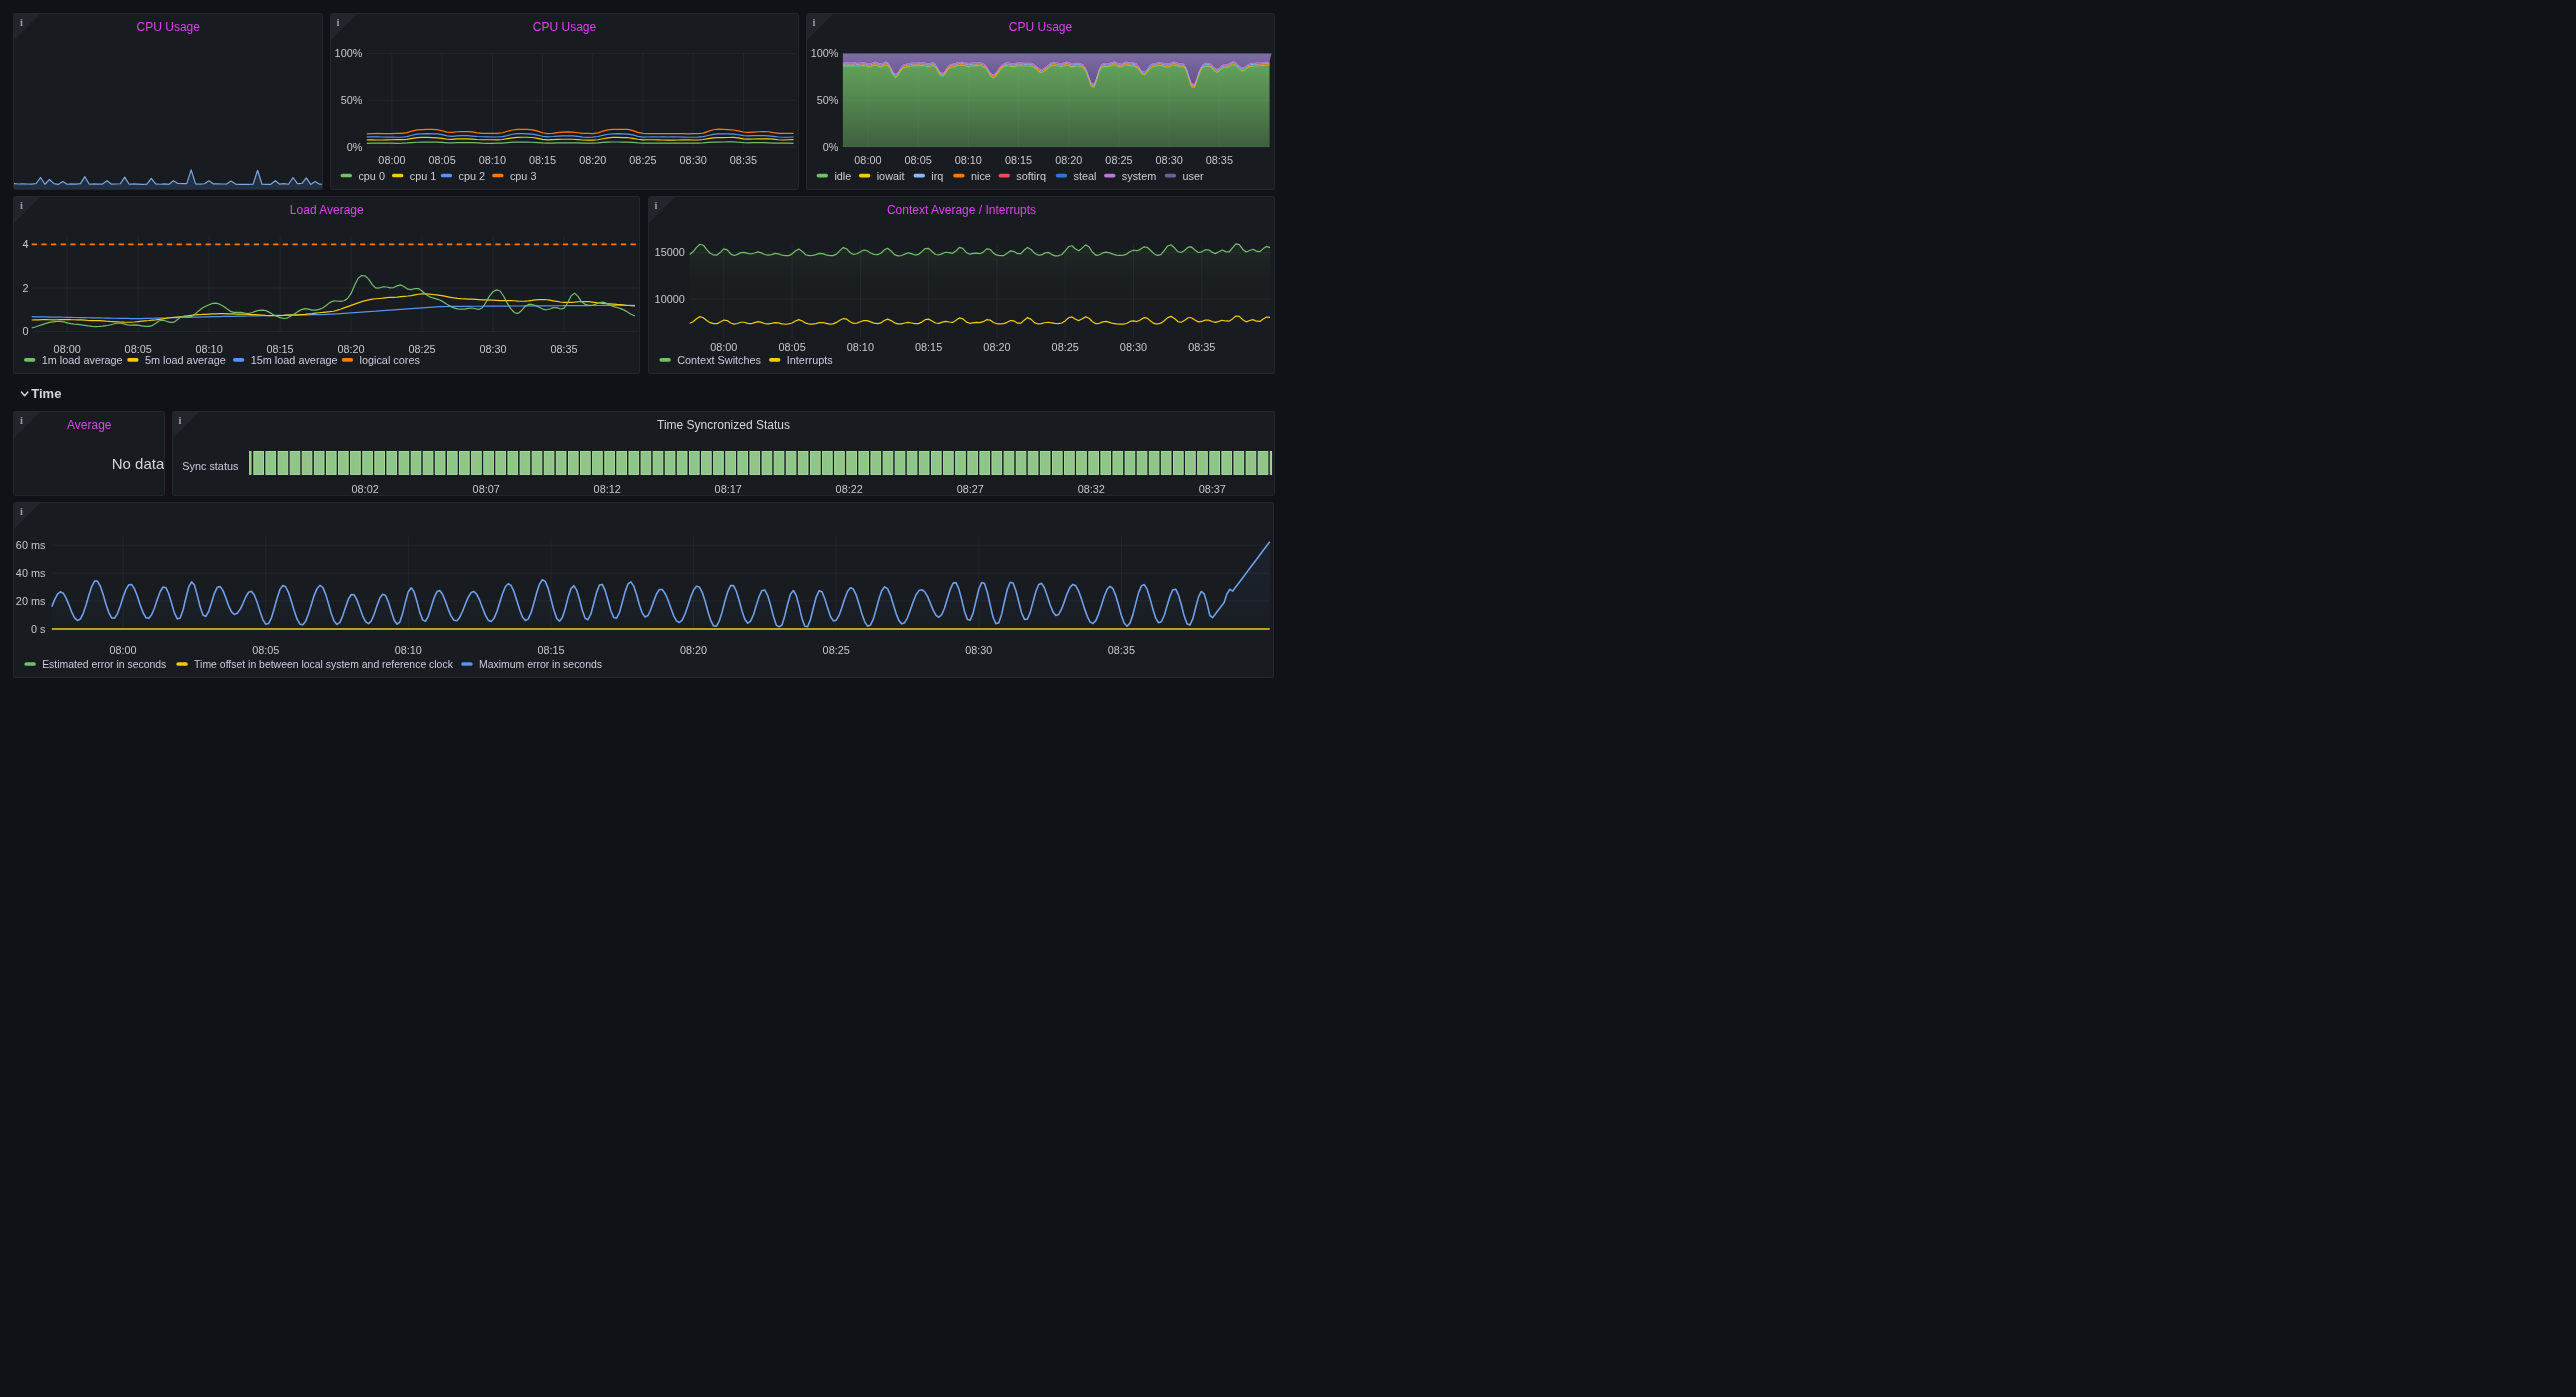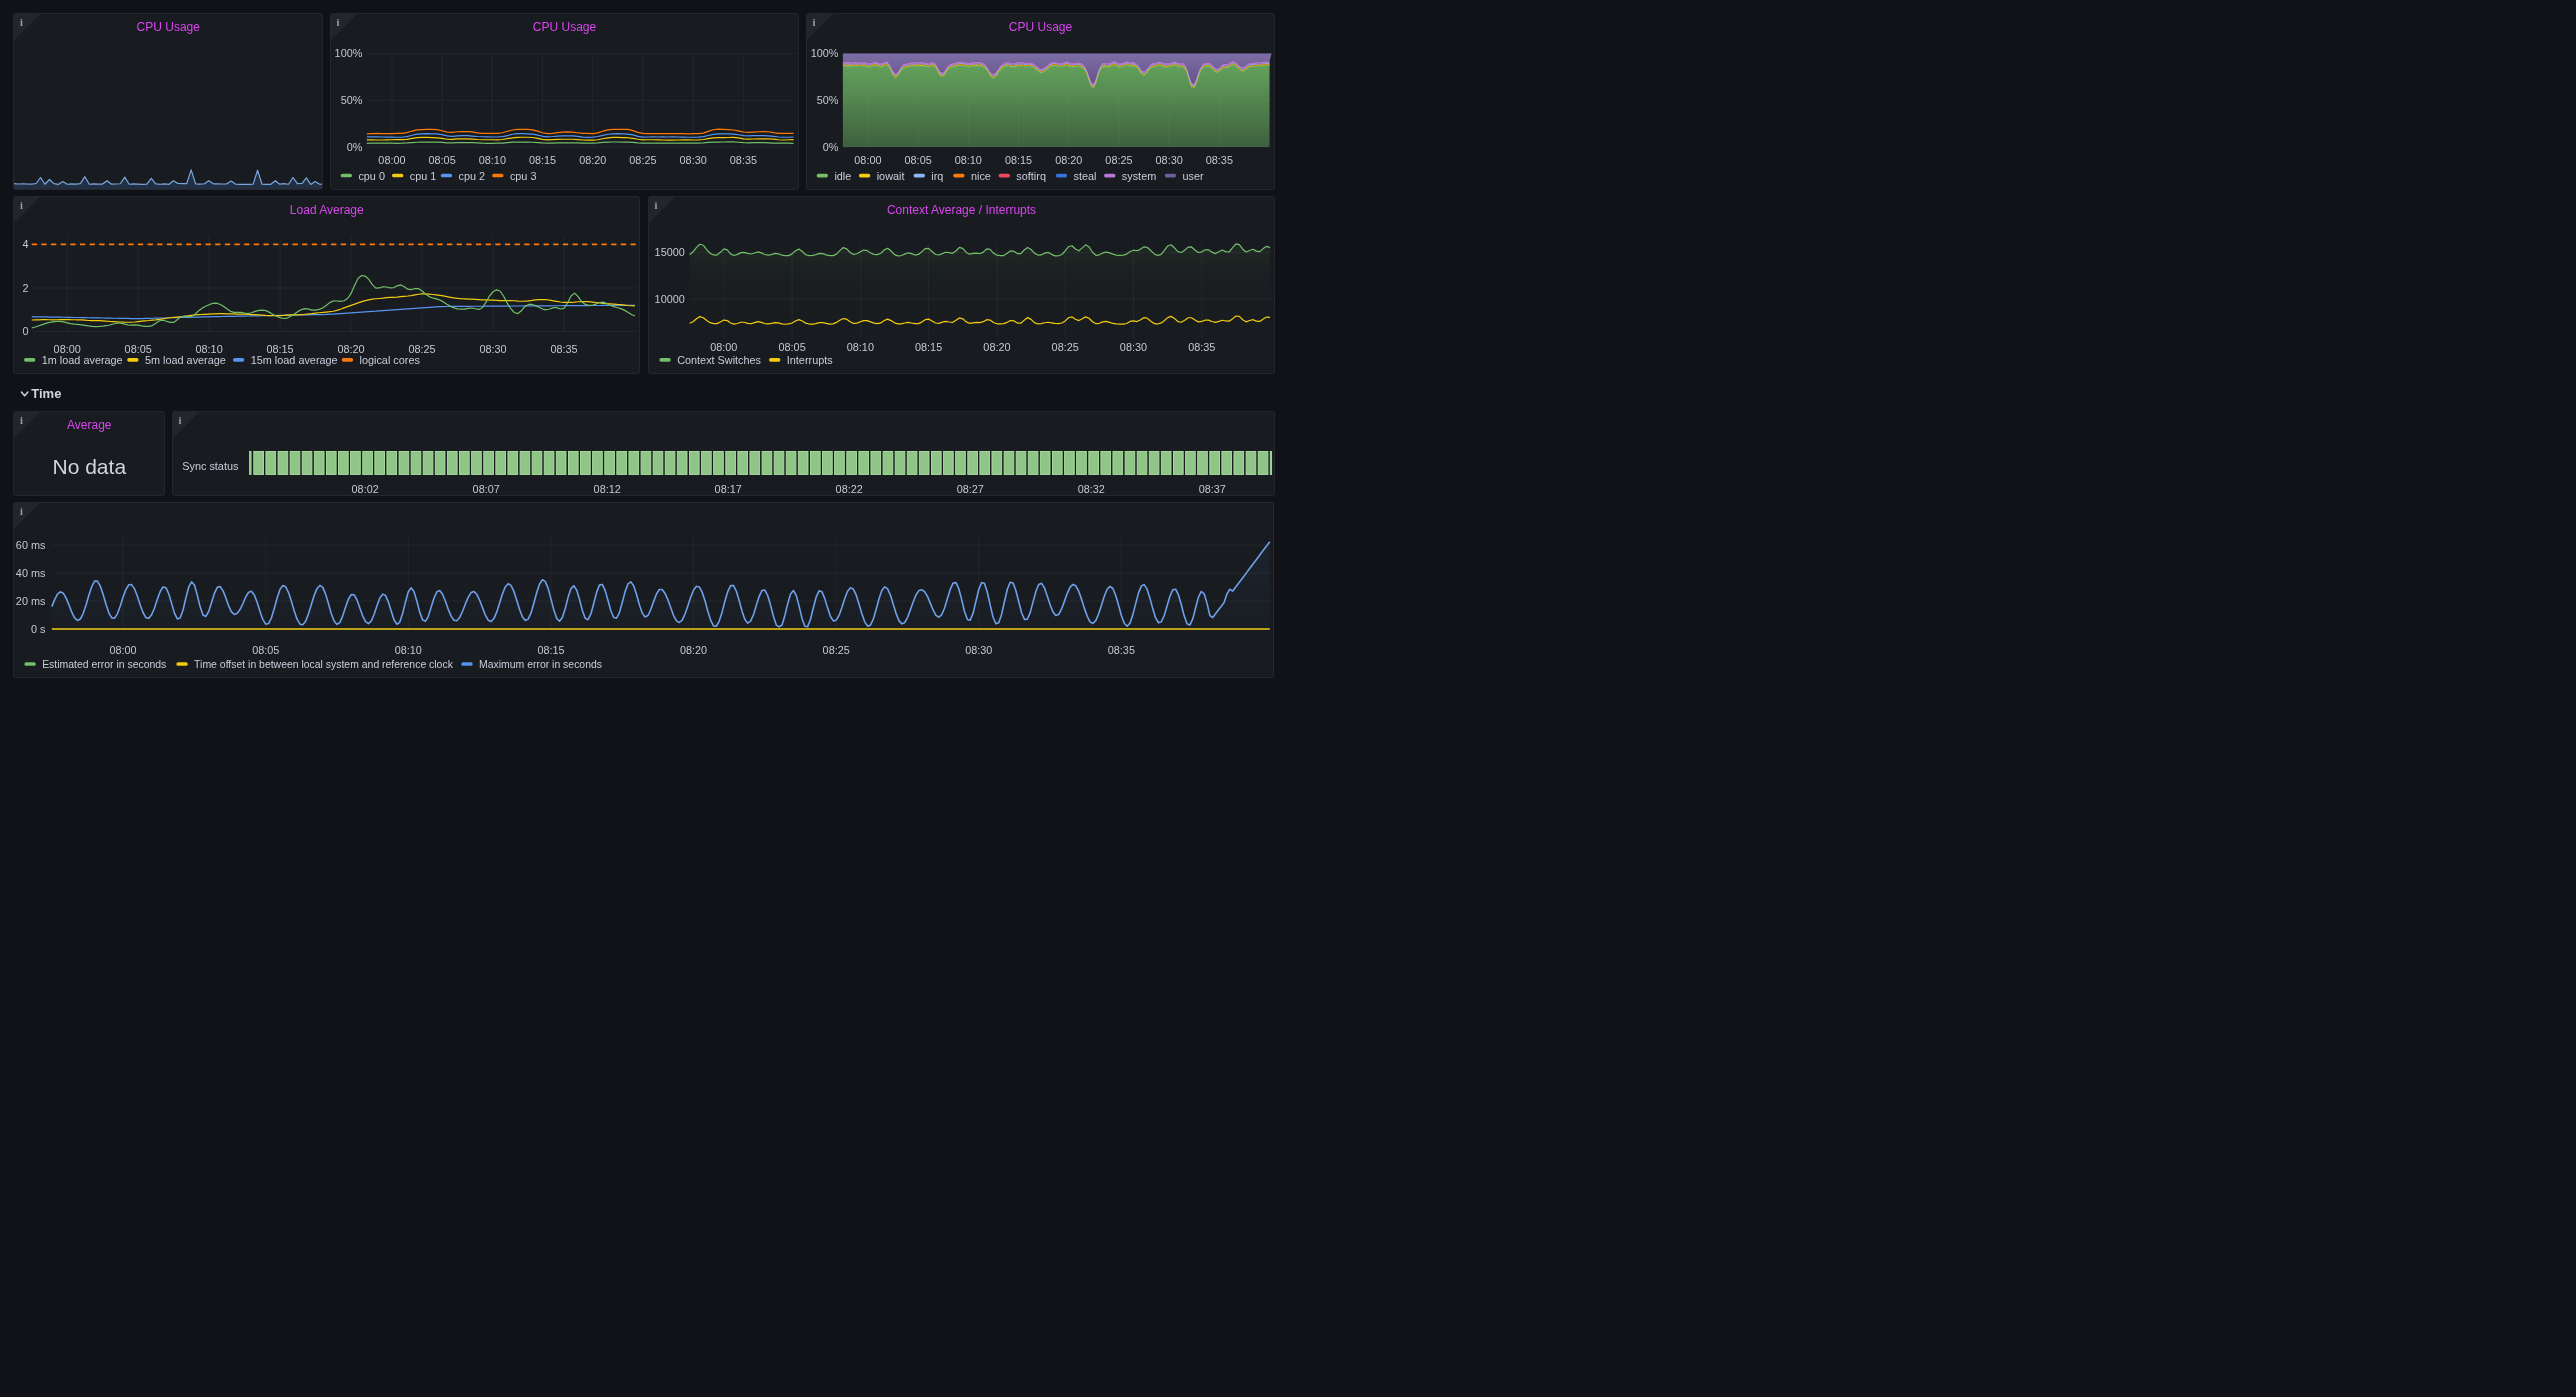--- a/index.html
+++ b/index.html
@@ -200,21 +200,21 @@
       <rect x="13.0" y="199.8" width="14" height="4.5" rx="2" fill="#73BF69"></rect>
       <text x="35.0" y="206.9" font-size="13.5" fill="#ccccdc" text-anchor="start" font-weight="400" font-family="Liberation Sans, sans-serif">Context Switches</text>
       <rect x="149.2" y="199.8" width="14" height="4.5" rx="2" fill="#F2CC0C"></rect>
       <text x="171.2" y="206.9" font-size="13.5" fill="#ccccdc" text-anchor="start" font-weight="400" font-family="Liberation Sans, sans-serif">Interrupts</text>
     </svg>
   </div>
 <div class="panel" style="left:13.3px;top:411px;width:152px;height:85px">
     <div class="fold"></div>
     <div class="infoi">i</div>
     <div class="ptitle">Average</div>
-    <div style="position:absolute;left:0;right:0;top:43px;text-align:center;color:#d4d5db;font-size:21px;font-weight:500">No data</div>
+    <div style="position:absolute;left:0;right:0;top:43px;text-align:right;color:#d4d5db;font-size:15px;font-weight:500">No data</div>
   </div>
 <div class="panel" style="left:172px;top:411px;width:1103px;height:85px">
     <div class="fold"></div>
     <div class="infoi">i</div>
     <svg width="1103" height="85" viewBox="0 0 1370 105.5" font-family="Liberation Sans, sans-serif">
       <text x="11.5" y="72.0" font-size="13.5" fill="#ccccdc" text-anchor="start" font-weight="400" font-family="Liberation Sans, sans-serif">Sync status</text>
       <rect x="95" y="49.0" width="2" height="28.5" fill="#8fc587" stroke="#a9dc9e" stroke-width="1"></rect>
       <rect x="100.4" y="49.0" width="12.0" height="28.5" fill="#8fc587" stroke="#a9dc9e" stroke-width="1.2"></rect>
       <rect x="115.4" y="49.0" width="12.0" height="28.5" fill="#8fc587" stroke="#a9dc9e" stroke-width="1.2"></rect>
       <rect x="130.5" y="49.0" width="12.0" height="28.5" fill="#8fc587" stroke="#a9dc9e" stroke-width="1.2"></rect>
@@ -302,20 +302,21 @@
       <rect x="1362.9" y="49.0" width="1.6" height="28.5" fill="#8fc587" stroke="#a9dc9e" stroke-width="1.2"></rect>
       <text x="238.7" y="100.4" font-size="13.5" fill="#c7c8ce" text-anchor="middle" font-weight="400" font-family="Liberation Sans, sans-serif">08:02</text>
       <text x="389.0" y="100.4" font-size="13.5" fill="#c7c8ce" text-anchor="middle" font-weight="400" font-family="Liberation Sans, sans-serif">08:07</text>
       <text x="539.3" y="100.4" font-size="13.5" fill="#c7c8ce" text-anchor="middle" font-weight="400" font-family="Liberation Sans, sans-serif">08:12</text>
       <text x="689.6" y="100.4" font-size="13.5" fill="#c7c8ce" text-anchor="middle" font-weight="400" font-family="Liberation Sans, sans-serif">08:17</text>
       <text x="839.9" y="100.4" font-size="13.5" fill="#c7c8ce" text-anchor="middle" font-weight="400" font-family="Liberation Sans, sans-serif">08:22</text>
       <text x="990.2" y="100.4" font-size="13.5" fill="#c7c8ce" text-anchor="middle" font-weight="400" font-family="Liberation Sans, sans-serif">08:27</text>
       <text x="1140.5" y="100.4" font-size="13.5" fill="#c7c8ce" text-anchor="middle" font-weight="400" font-family="Liberation Sans, sans-serif">08:32</text>
       <text x="1290.8" y="100.4" font-size="13.5" fill="#c7c8ce" text-anchor="middle" font-weight="400" font-family="Liberation Sans, sans-serif">08:37</text>
     </svg>
+    <div style="position:absolute;left:0;right:0;top:0;height:27px;line-height:27px;text-align:center;font-size:12px;font-weight:500;color:#d5d6dc">Time Syncronized Status</div>
   </div>
 <div class="panel" style="left:13.3px;top:502px;width:1261px;height:176px">
     <div class="fold"></div>
     <div class="infoi">i</div>
     <svg width="1261" height="176" viewBox="0 0 1567 219" font-family="Liberation Sans, sans-serif">
       <defs>
         <linearGradient id="dgrad" x1="0" y1="0" x2="0" y2="1">
 <stop offset="0" stop-color="#5794F2" stop-opacity="0.07"></stop>
 <stop offset="1" stop-color="#5794F2" stop-opacity="0.02"></stop>
 </linearGradient>

